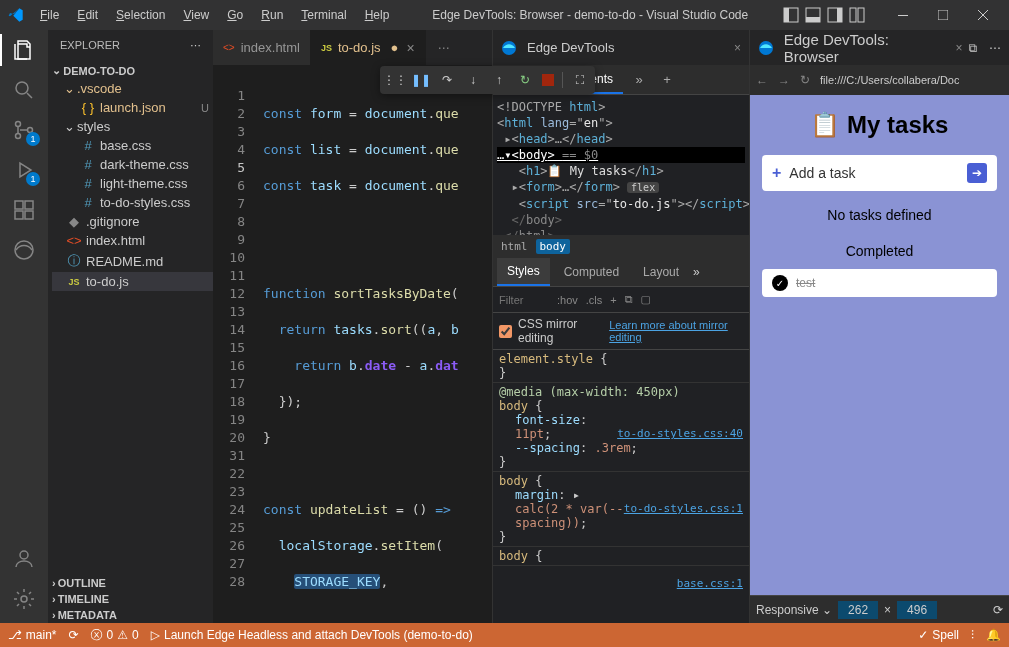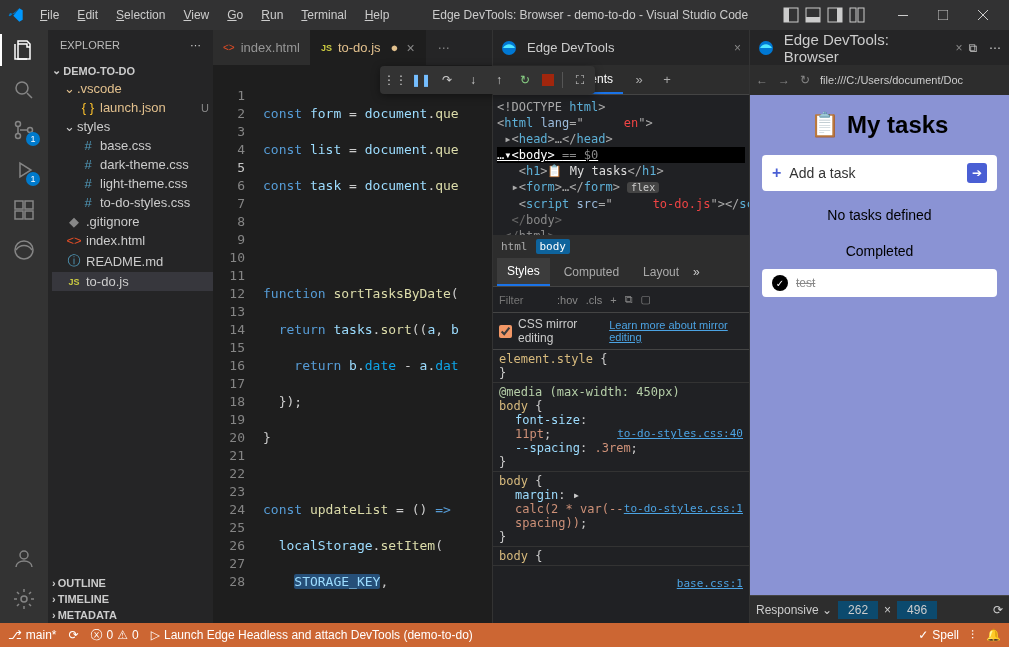--- a/index.html
+++ b/index.html
@@ -54,35 +54,35 @@
 .gutter .ln.curr { color: #c6c6c6; }
 .code-lines { flex: 1; padding-left: 2px; position: relative; white-space: pre; }
 .code-line { height: 18px; }
 .code-line.highlighted { background: #2a2d2e; }
 .kw { color: #569cd6; }
 .cn { color: #569cd6; }
 .vr { color: #9cdcfe; }
 .fn { color: #dcdcaa; }
 .st { color: #ce9178; }
 .pn { color: #cccccc; }
-.pr { color: #0ea5e9; }
+.pr { color: #8b5cf6; font-weight: bold; }
 .hl-storage { background: #264f78; border-radius: 2px; }
 .devtools-panel { width: 257px; background: #202124; display: flex; flex-direction: column; border-left: 1px solid #333; min-width: 0; }
 .devtools-tab-header { height: 35px; background: #252526; display: flex; align-items: center; padding: 0 8px; gap: 6px; }
 .devtools-tab-header .tab-title { font-size: 13px; margin-left: 4px; }
 .devtools-tab-header .close-x { margin-left: auto; color: #888; }
 .devtools-toolbar { height: 30px; background: #2d2d2d; display: flex; align-items: center; padding: 0 4px; gap: 4px; border-bottom: 1px solid #444; }
 .devtools-toolbar .tool-btn { width: 24px; height: 24px; display: flex; align-items: center; justify-content: center; color: #aaa; font-size: 13px; }
 .devtools-toolbar .dt-tab { padding: 6px 10px; font-size: 12px; color: #aaa; cursor:pointer; }
 .devtools-toolbar .dt-tab.active { color: #fff; border-bottom: 2px solid #1a73e8; }
 .dom-tree { flex: 0 0 140px; font-family: Consolas, monospace; font-size: 12px; padding: 4px; overflow: hidden; color: #a9a9a9; }
 .dom-line { line-height: 16px; white-space: nowrap; }
 .dom-line .tg { color: #5db0d7; }
 .dom-line .at { color: #9bbbdc; }
-.dom-line .vl { color: #ef4444; margin-left: 40px; }
+.dom-line .vl { color: #e5e5e5; }
 .dom-line .pill { background: #444; color: #ccc; padding: 0 4px; border-radius: 3px; font-size: 10px; }
 .dom-line .tx { color: #ddd; }
 .dom-line.dim { color: #666; }
 .dom-line.dim .tg { color: #888; }
 .dom-line.selected { background: #000000; color: #fff; text-decoration: underline; }
 .dom-line.selected .tg, .dom-line.selected .at, .dom-line.selected .vl { color: #fff; }
 .breadcrumb-bar { height: 22px; background: #2d2d2d; display: flex; align-items: center; padding: 0 8px; font-size: 11px; gap: 8px; font-family: Consolas, monospace; }
 .breadcrumb-bar .bc-item { color: #aaa; cursor:pointer; }
 .breadcrumb-bar .bc-item.active { color: #fff; background: #0e639c; padding: 1px 4px; border-radius: 2px; }
 .styles-tabs { height: 30px; background: #2d2d2d; display: flex; align-items: center; padding: 0 4px; gap: 4px; border-bottom: 1px solid #444; }
@@ -357,21 +357,21 @@
           <div class="ln">11</div>
           <div class="ln">12</div>
           <div class="ln">13</div>
           <div class="ln">14</div>
           <div class="ln">15</div>
           <div class="ln">16</div>
           <div class="ln">17</div>
           <div class="ln">18</div>
           <div class="ln">19</div>
           <div class="ln">20</div>
-          <div class="ln">21</div>
+          <div class="ln">31</div>
           <div class="ln">22</div>
           <div class="ln">23</div>
           <div class="ln">24</div>
           <div class="ln">25</div>
           <div class="ln">26</div>
           <div class="ln">27</div>
           <div class="ln">28</div>
       </div>
       <div class="code-lines">
 <div class="code-line"><span class="cn">const</span> <span class="vr">form</span> <span class="pn">=</span> <span class="vr">document</span><span class="pn">.</span><span class="fn">que</span></div>
@@ -482,21 +482,21 @@
         </svg>
       <span class="tab-title">Edge DevTools: Browser</span>
       <span class="close-x">×</span>
       <span class="split-icon">⧉</span>
       <span style="margin-left:6px">⋯</span>
     </div>
     <div class="browser-toolbar">
       <span class="nav-btn">←</span>
       <span class="nav-btn">→</span>
       <span class="nav-btn">↻</span>
-      <span class="url">file:///C:/Users/document/Doc</span>
+      <span class="url">file:///C:/Users/collabera/Doc</span>
     </div>
     <div class="page-view">
       <div class="page-title">📋 <span>My tasks</span></div>
       <div class="add-task-box">
         <span class="plus">+</span>
         <span>Add a task</span>
         <span class="arrow-btn">➔</span>
       </div>
       <div class="no-tasks">No tasks defined</div>
       <div class="completed-label">Completed</div>

